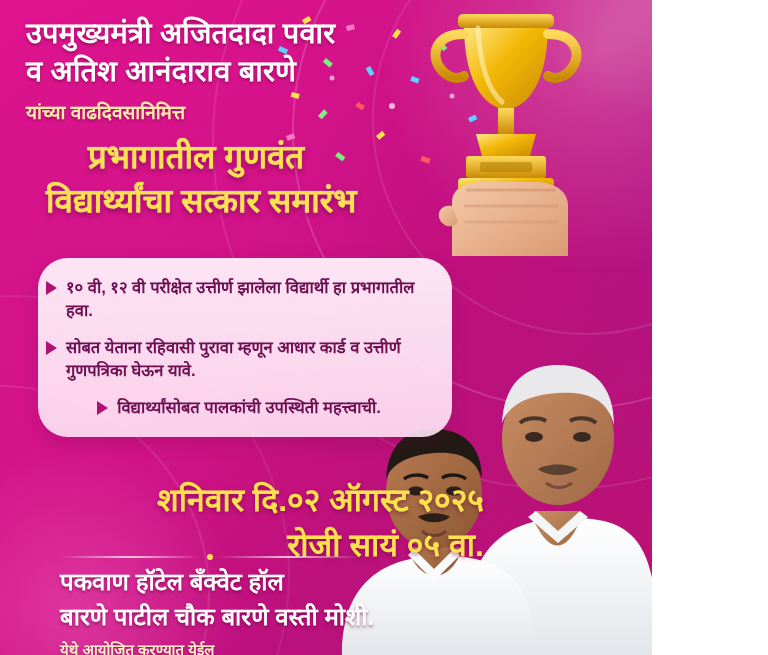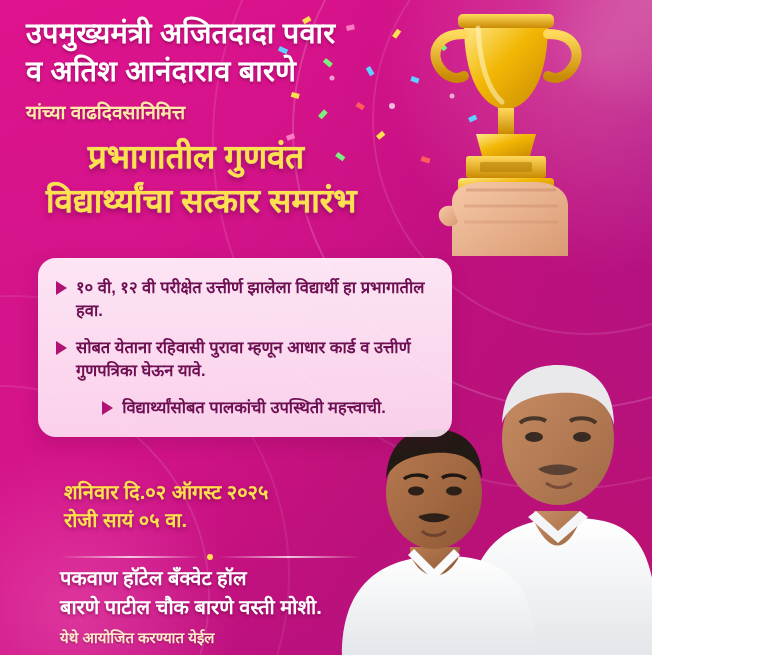--- a/index.html
+++ b/index.html
@@ -63,22 +63,22 @@
     line-height: 1.34;
     text-shadow: 0 3px 5px rgba(96,0,58,0.55), 0 0 1px #fff;
     margin-left: 20px;
   }
   .big .indent { padding-left: 42px; display: block; }
 
   
   .card {
     position: absolute; left: 38px; top: 258px; width: 414px;
     background: linear-gradient(180deg, rgba(255,240,250,0.95) 0%, rgba(255,228,245,0.90) 100%);
-    border-radius: 18px;
-    padding: 18px 20px 16px 18px;
+    border-radius: 30px;
+    padding: 18px 20px 16px 8px;
     box-shadow: 0 6px 18px rgba(100,0,60,0.22);
     z-index: 7;
   }
   .bullet { display: flex; gap: 9px; margin-bottom: 13px; }
   .bullet:last-child { margin-bottom: 2px; justify-content: center; }
   .tri {
     flex: 0 0 auto; margin-top: 5px;
     width: 0; height: 0;
     border-left: 11px solid #b01273;
     border-top: 7px solid transparent;
@@ -90,41 +90,42 @@
     font-weight: bold;
     line-height: 1.42;
   }
 
   
   .date {
     position: absolute; left: 64px; top: 478px; width: 420px; z-index: 7;
   }
   .date div {
     color: #ffe14d;
-    font-size: 20px;
+    font-size: 32px;
     font-weight: bold;
     line-height: 1.42;
     text-shadow: 0 2px 4px rgba(96,0,58,0.5);
+    text-align: right;
   }
 
   
   .divider {
     position: absolute; left: 60px; top: 552px; width: 300px; height: 10px; z-index: 7;
     display: flex; align-items: center; gap: 6px;
   }
   .divider .ln {
     flex: 1 1 auto; height: 2px;
     background: linear-gradient(90deg, rgba(255,255,255,0) 0%, rgba(255,255,255,0.75) 50%, rgba(255,255,255,0) 100%);
   }
   .divider .dot { width: 6px; height: 6px; border-radius: 50%; background: #ffe14d; flex: 0 0 auto; }
 
   
   .venue { position: absolute; left: 60px; top: 564px; width: 420px; z-index: 7; }
   .venue .v {
-    color: #ffffff; font-size: 20px; font-weight: bold; line-height: 1.46;
+    color: #ffffff; font-size: 24px; font-weight: bold; line-height: 1.46;
     text-shadow: 0 2px 3px rgba(96,0,58,0.5);
   }
   .venue .small {
     color: #ffe9c9; font-size: 15px; font-weight: bold; margin-top: 5px;
     text-shadow: 0 1px 2px rgba(96,0,58,0.45);
   }
 
   
   .trophy { position: absolute; right: 46px; top: 6px; z-index: 5; }
   .confetti { position: absolute; right: 130px; top: 6px; width: 250px; height: 190px; z-index: 4; }

